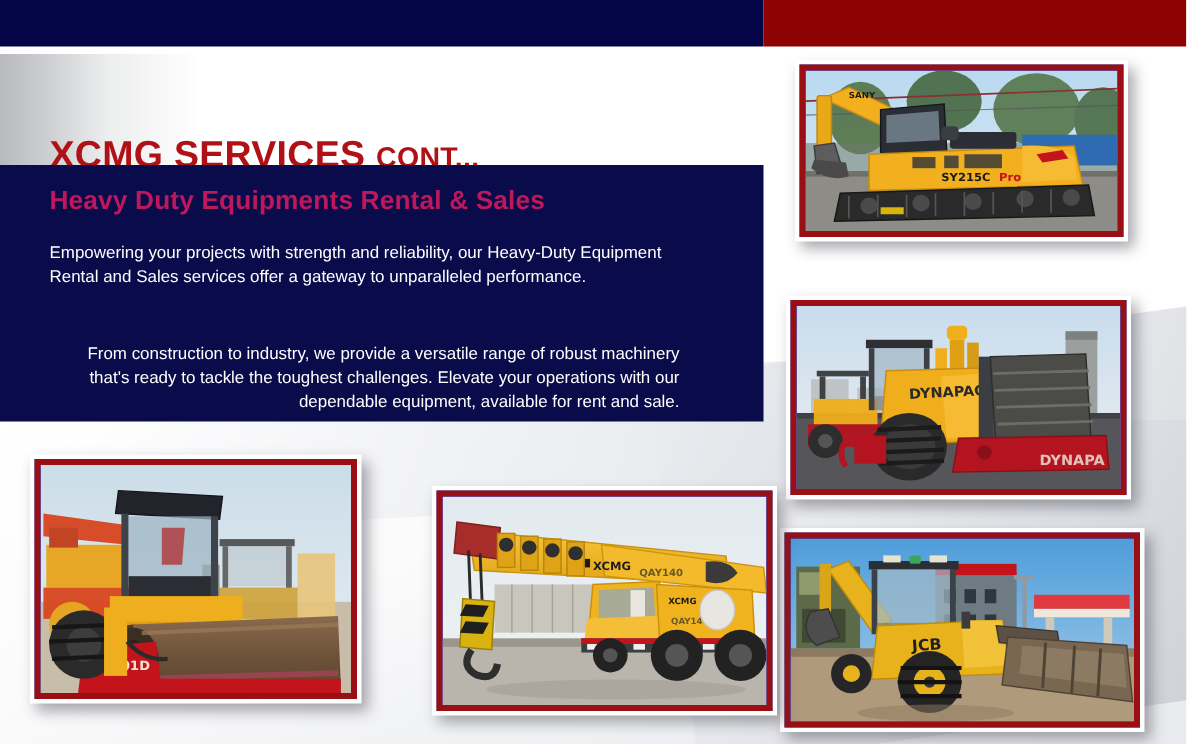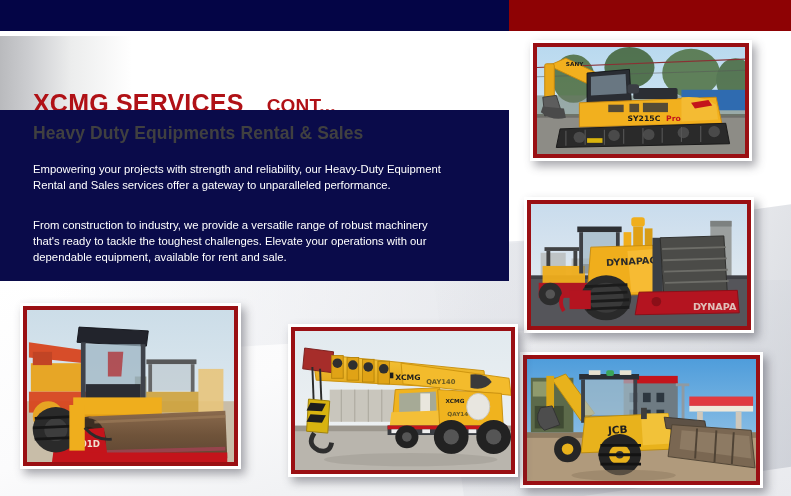--- a/index.html
+++ b/index.html
@@ -24,29 +24,29 @@
   
   .topbar-navy{position:absolute;left:0;top:0;width:509px;height:31px;background:#040546;}
   .topbar-red{position:absolute;left:509px;top:0;width:282px;height:31px;background:#8e0204;}
 
   
   .title-band{position:absolute;left:0;top:36px;width:509px;height:74px;
     background:linear-gradient(90deg,#b9babd 0%,#cdced1 6%,#eceded 14%,#ffffff 26%,#ffffff 100%);}
   .title-text{position:absolute;left:33px;top:55px;width:460px;
     color:#b01116;white-space:nowrap;line-height:1;}
   .title-main{font-size:25px;font-weight:bold;letter-spacing:.2px;}
-  .title-sub{font-size:19px;font-weight:bold;letter-spacing:.2px;margin-left:16px;}
+  .title-sub{font-size:19px;font-weight:bold;letter-spacing:.2px;}
 
   
   .navy-panel{position:absolute;left:0;top:110px;width:509px;height:171px;background:#0a0b4a;}
-  .panel-head{position:absolute;left:33px;top:123px;color:#404040;font-size:17.5px;font-weight:bold;
+  .panel-head{position:absolute;left:33px;top:123px;color:#be185d;font-size:17.5px;font-weight:bold;
     letter-spacing:.1px;line-height:1.2;}
   .panel-p{position:absolute;left:33px;color:#ffffff;font-size:11.3px;line-height:1.42;width:420px;font-weight:normal;}
   .panel-p1{top:161px;}
-  .panel-p2{top:217px;}
+  .panel-p2{top:228px;text-align:right;}
 
   
   .frame{position:absolute;background:#ffffff;padding:3px;
     box-shadow:4px 5px 9px rgba(60,60,70,.45);}
   .frame .inner{border:4px solid #9a0f13;overflow:hidden;position:relative;background:#1d4ed8;width:100%;height:100%;box-sizing:border-box;}
   .frame svg{display:block;width:100%;height:100%;}
 
   .f-exc{left:530px;top:40px;width:216px;height:115px;}
   .f-dyn{left:524px;top:197px;width:224px;height:130px;}
   .f-jcb{left:520px;top:352px;width:237px;height:130px;}

